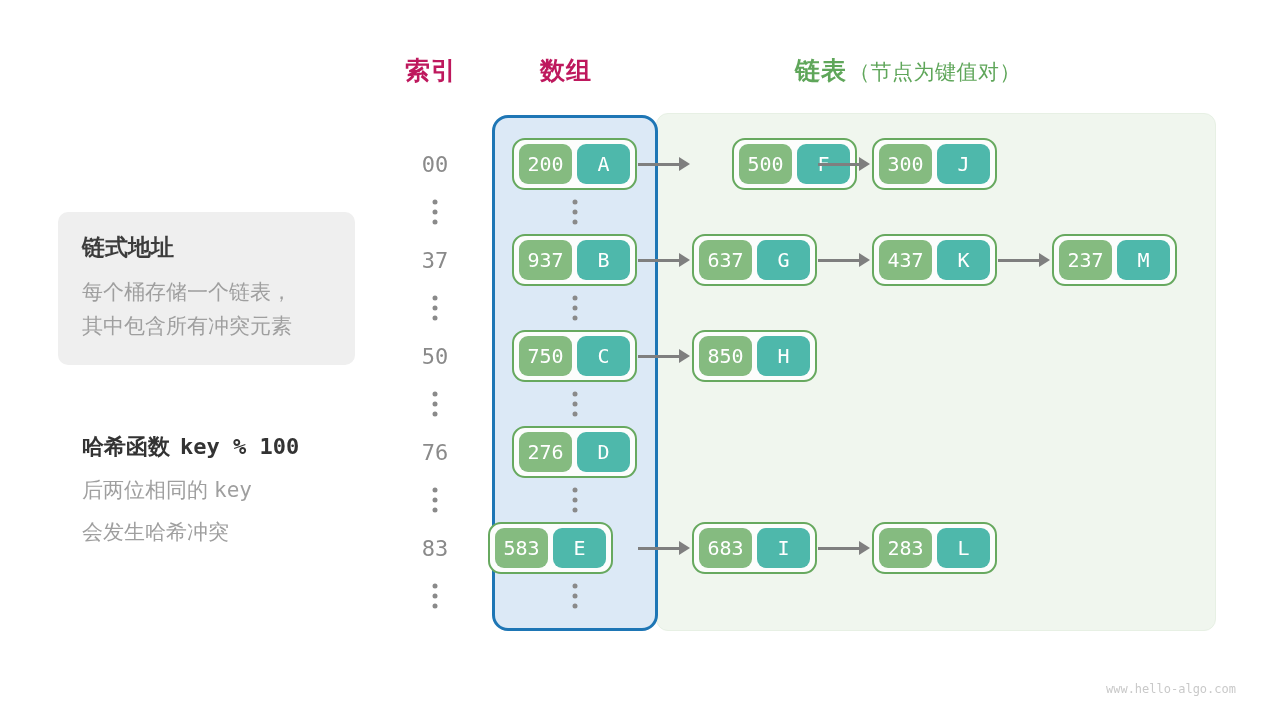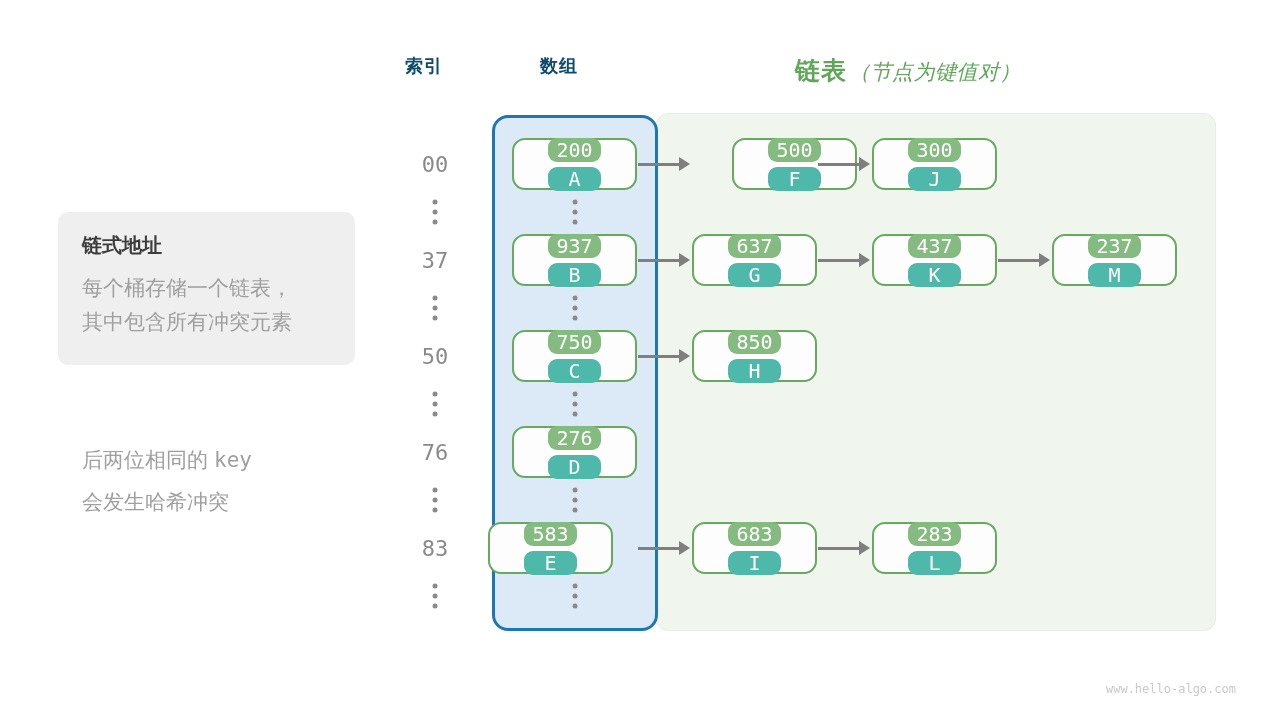--- a/index.html
+++ b/index.html
@@ -1,50 +1,50 @@
 <!DOCTYPE html>
 <html><head>
 <meta charset="utf-8">
 <style>
   html,body{margin:0;padding:0;background:#ffffff;}
   .canvas{
     position:relative;width:1280px;height:720px;background:#ffffff;overflow:hidden;
     font-family:"DejaVu Sans","Liberation Sans",sans-serif;
   }
   
-  .hdr{position:absolute;top:54px;font-size:18px;font-weight:bold;color:#0c4a6e;letter-spacing:1px;}
+  .hdr{position:absolute;top:54px;font-size:25px;font-weight:bold;color:#be185d;letter-spacing:1px;}
   .hdr-list-wrap{position:absolute;top:54px;left:795px;display:flex;align-items:baseline;}
   .hdr-green{font-size:25px;font-weight:bold;color:#5fa65a;letter-spacing:1px;}
-  .hdr-note{font-size:21px;font-weight:normal;color:#5fa65a;margin-left:2px;letter-spacing:0.5px;font-style:italic;}
+  .hdr-note{font-size:21px;font-weight:normal;color:#5fa65a;margin-left:2px;letter-spacing:0.5px;}
   
   .panel-green{position:absolute;left:656px;top:113px;width:560px;height:518px;
     background:#f0f6ee;border:1px solid #e7f0e4;border-radius:12px;box-sizing:border-box;}
   .panel-blue{position:absolute;left:492px;top:115px;width:166px;height:516px;
     background:#dce9f6;border:3px solid #1e76b5;border-radius:16px;box-sizing:border-box;}
   
   .info-card{position:absolute;left:58px;top:212px;width:297px;height:153px;
     background:#efefef;border-radius:10px;box-sizing:border-box;padding:20px 24px;}
-  .info-title{font-size:20px;font-weight:bold;color:#3c3c3c;margin-bottom:12px;}
+  .info-title{font-size:23px;font-weight:bold;color:#3c3c3c;margin-bottom:12px;}
   .info-line{font-size:21px;color:#9f9f9f;line-height:34px;}
   
   .hash-block{position:absolute;left:82px;top:432px;}
   .hash-title{font-size:22px;font-weight:bold;color:#333333;white-space:nowrap;}
   .hash-title .code{font-family:"DejaVu Sans Mono","Liberation Mono",monospace;font-weight:bold;margin-left:10px;}
   .hash-line{font-size:21px;color:#9f9f9f;margin-top:14px;white-space:nowrap;}
   .hash-line .code{font-family:"DejaVu Sans Mono","Liberation Mono",monospace;margin-left:6px;}
   
   .idx{position:absolute;transform:translate(-50%,-50%);
     font-family:"DejaVu Sans Mono","Liberation Mono",monospace;font-size:22px;color:#8a8a8a;}
   
   .dots{position:absolute;transform:translate(-50%,-50%);display:flex;flex-direction:column;gap:5px;}
   .dots i{width:5px;height:5px;border-radius:50%;background:#8a8a8a;display:block;}
   
   .node{position:absolute;width:125px;height:52px;background:#fcfdfc;
     border:2px solid #67a95f;border-radius:13px;box-sizing:border-box;
-    display:flex;align-items:center;justify-content:center;gap:5px;flex-direction:column;}
+    display:flex;align-items:center;justify-content:center;gap:5px;}
   .cell{width:53px;height:40px;border-radius:9px;color:#ffffff;
     font-family:"DejaVu Sans Mono","Liberation Mono",monospace;font-size:20px;
     display:flex;align-items:center;justify-content:center;}
   .cell.key{background:#85bb80;}
   .cell.val{background:#4eb8ab;}
   
   .arrow{position:absolute;height:3px;background:#7f7f7f;}
   .arrow::after{content:"";position:absolute;right:-10px;top:-5.5px;width:0;height:0;
     border-left:11px solid #7f7f7f;border-top:7px solid transparent;border-bottom:7px solid transparent;}
   
@@ -66,20 +66,23 @@
   <div class="panel-green"></div>
   <div class="panel-blue"></div>
 
   <div class="info-card">
     <div class="info-title">链式地址</div>
     <div class="info-line">每个桶存储一个链表，</div>
     <div class="info-line">其中包含所有冲突元素</div>
   </div>
 
   <div class="hash-block">
+    <div class="hash-title">
+      <span>哈希函数</span><span class="code">key % 100</span>
+    </div>
     <div class="hash-line">
       <span>后两位相同的</span><span class="code">key</span>
     </div>
     <div class="hash-line">会发生哈希冲突</div>
   </div>
 
   <div id="diagram">
       <div class="idx" style="left: 435px; top: 164px;">00</div>
       <div class="node" style="left: 512px; top: 138px;">
         <span class="cell key">200</span>

